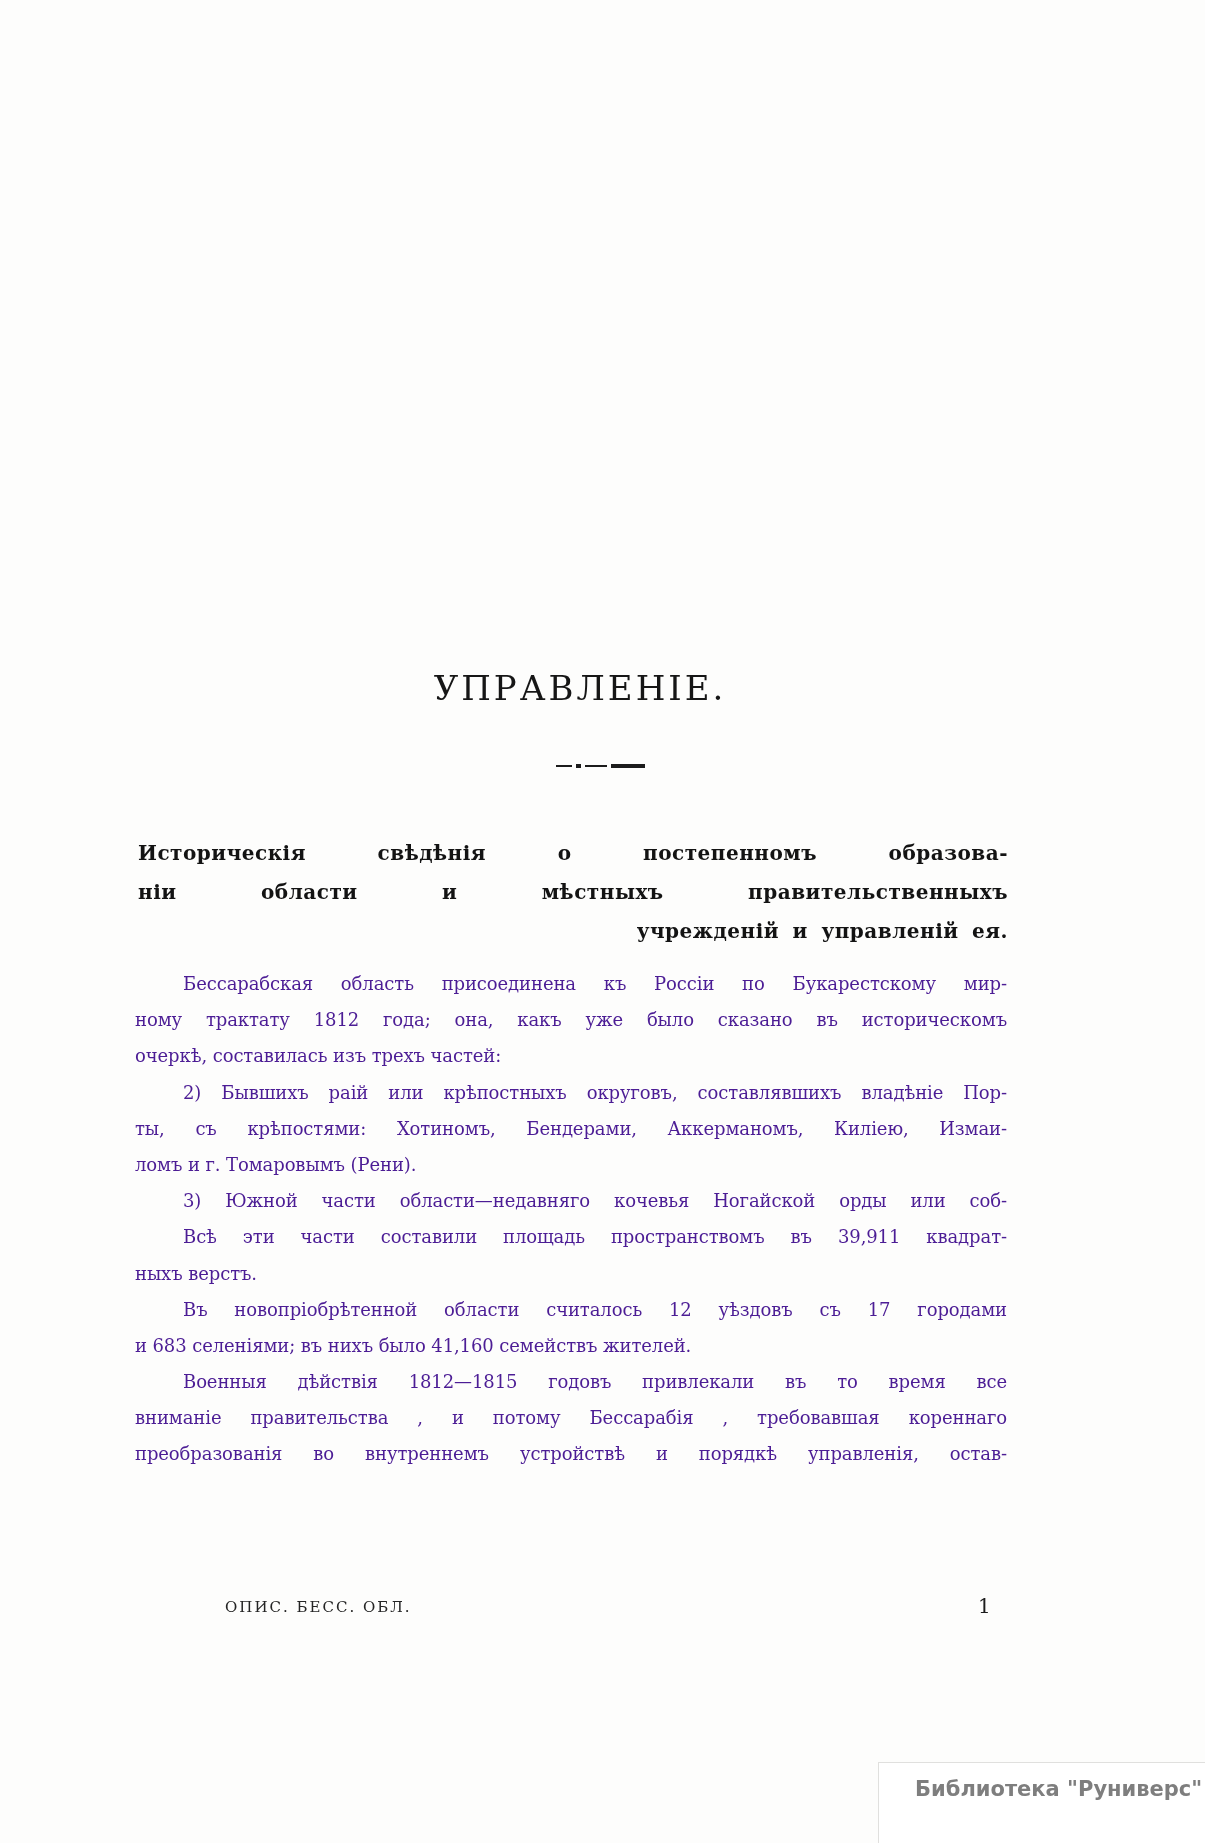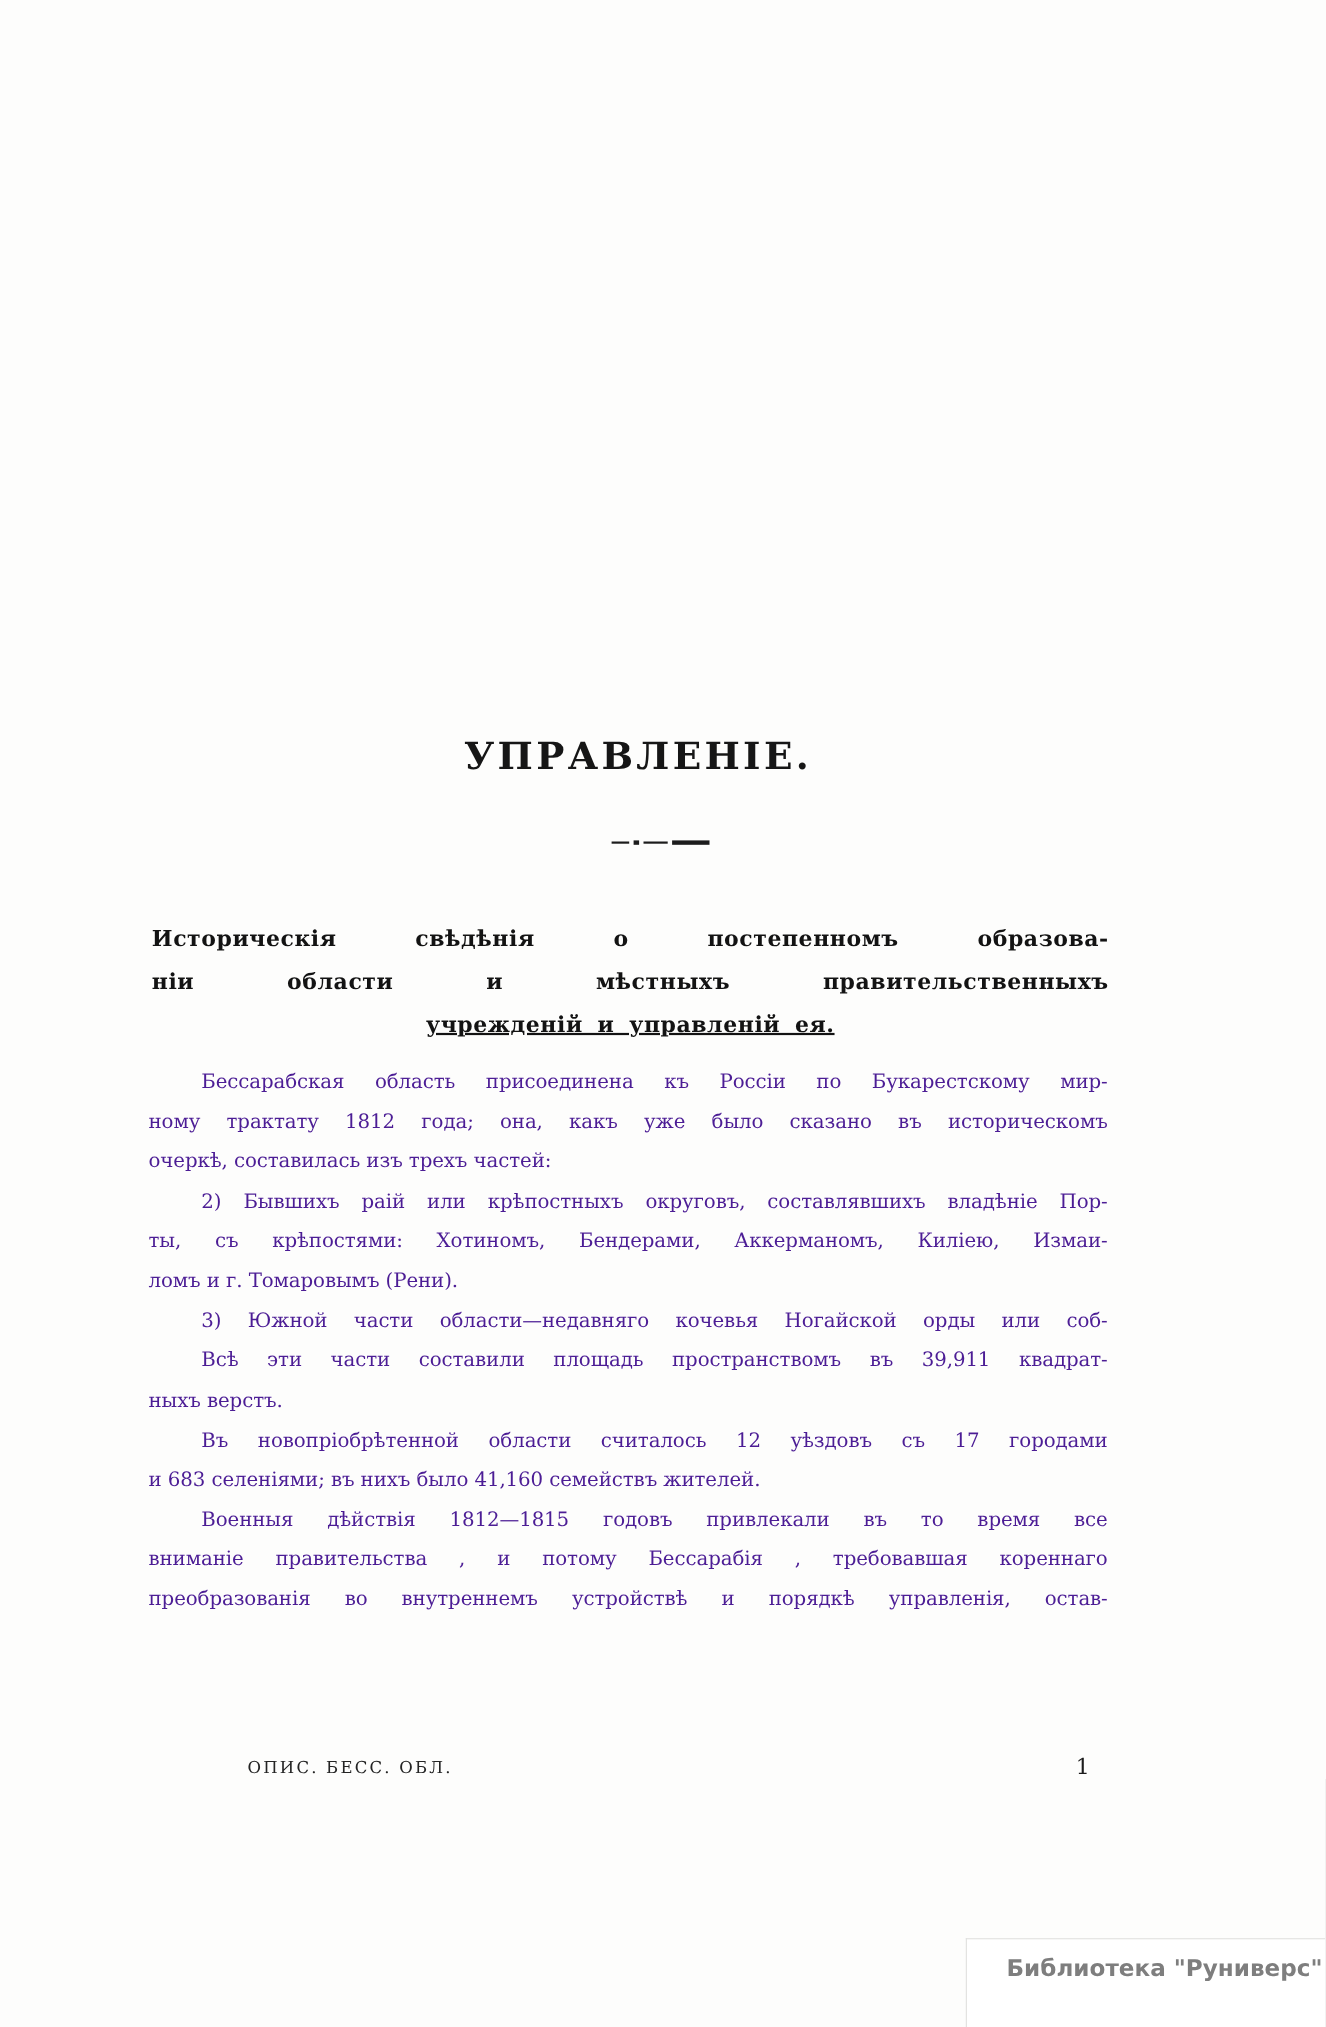--- a/index.html
+++ b/index.html
@@ -13,21 +13,21 @@
     font-family: "DejaVu Serif", serif;
     overflow: hidden;
   }
   .title {
     position: absolute;
     top: 668px;
     left: 0;
     width: 1160px;
     text-align: center;
     font-size: 34px;
-    font-weight: bold;
+    font-weight: normal;
     letter-spacing: 3px;
     color: #161616;
   }
   .divider {
     position: absolute;
     top: 763px;
     left: 556px;
     width: 90px;
     height: 6px;
     display: flex;
@@ -44,21 +44,21 @@
     top: 834px;
     left: 138px;
     width: 870px;
     font-weight: bold;
     font-size: 20px;
     line-height: 39px;
     letter-spacing: 0.5px;
     color: #131313;
   }
   .heading .h-full { text-align: justify; text-align-last: justify; word-spacing: 4px; }
-  .heading .h-center { text-align: center; word-spacing: 6px; text-decoration: underline; }
+  .heading .h-center { text-align: right; word-spacing: 6px; }
   .body-text {
     position: absolute;
     top: 966px;
     left: 135px;
     width: 872px;
     font-size: 18px;
     line-height: 36.2px;
     letter-spacing: -0.1px;
     color: #4c1d95;
   }

